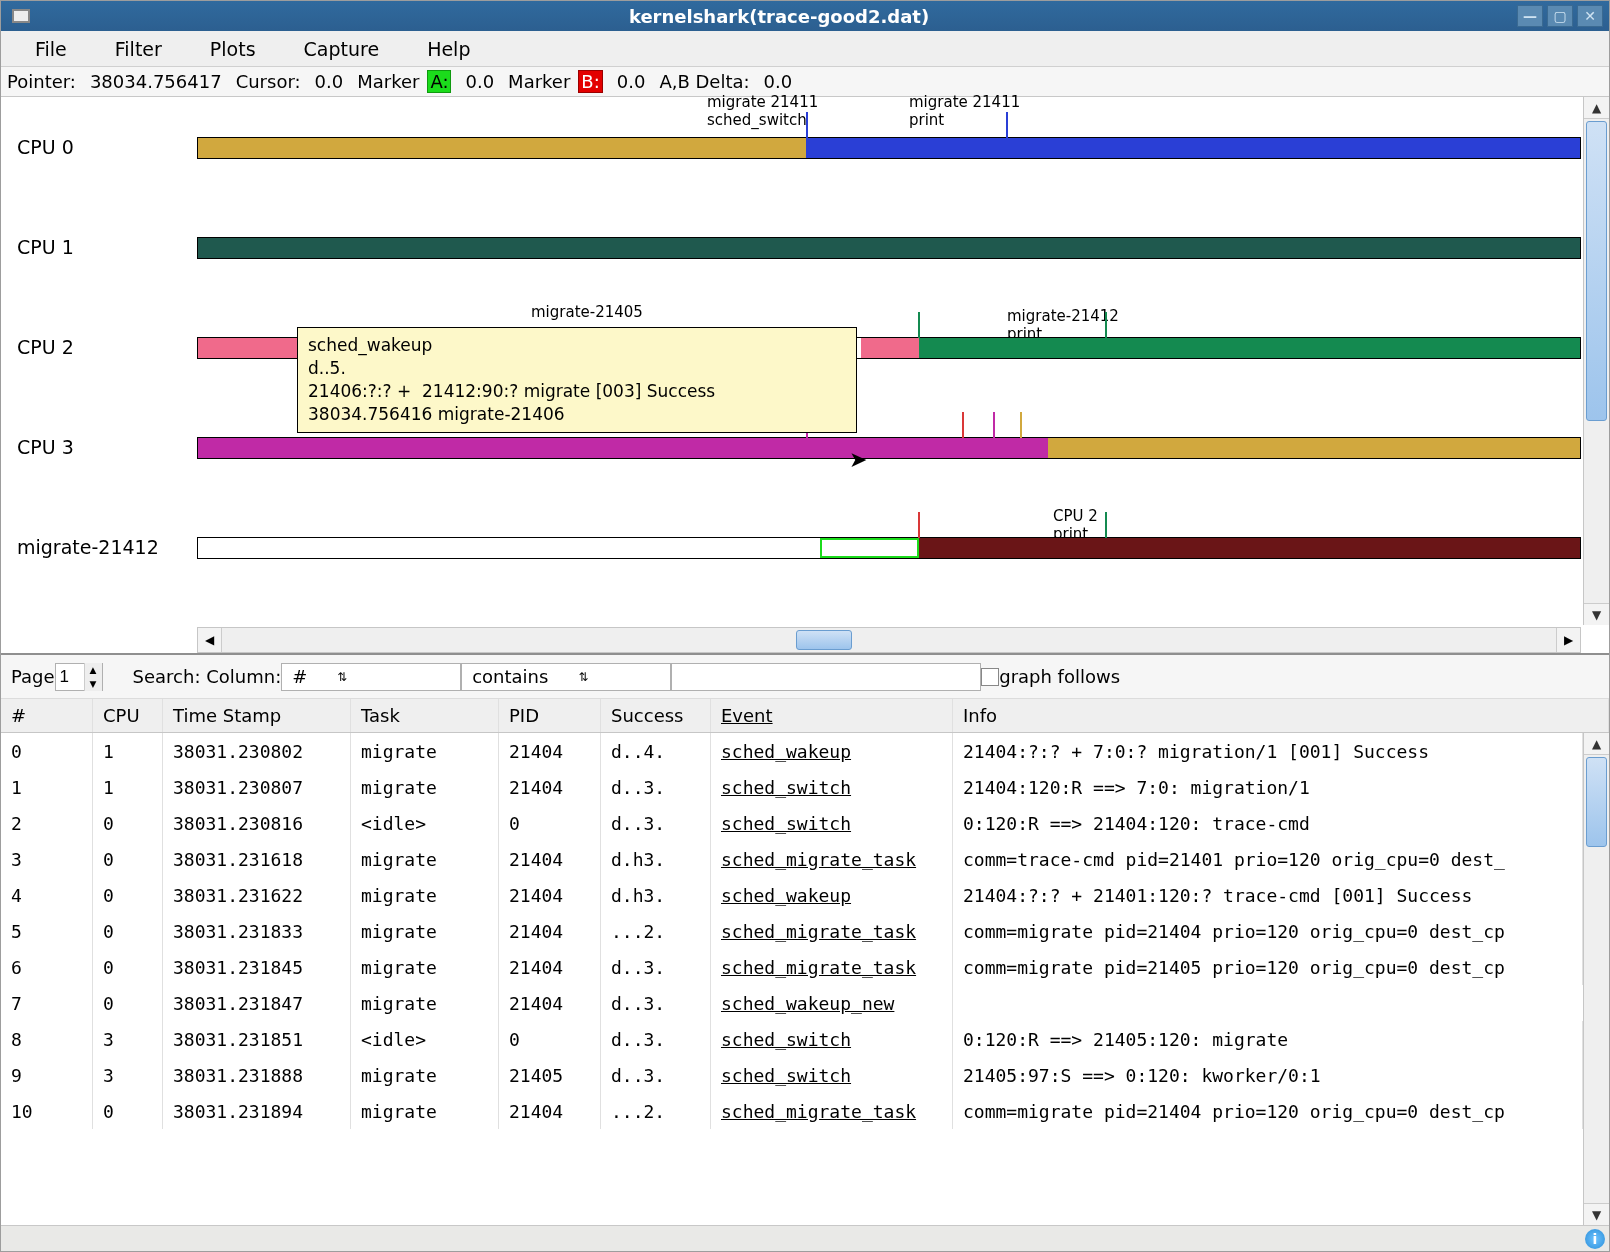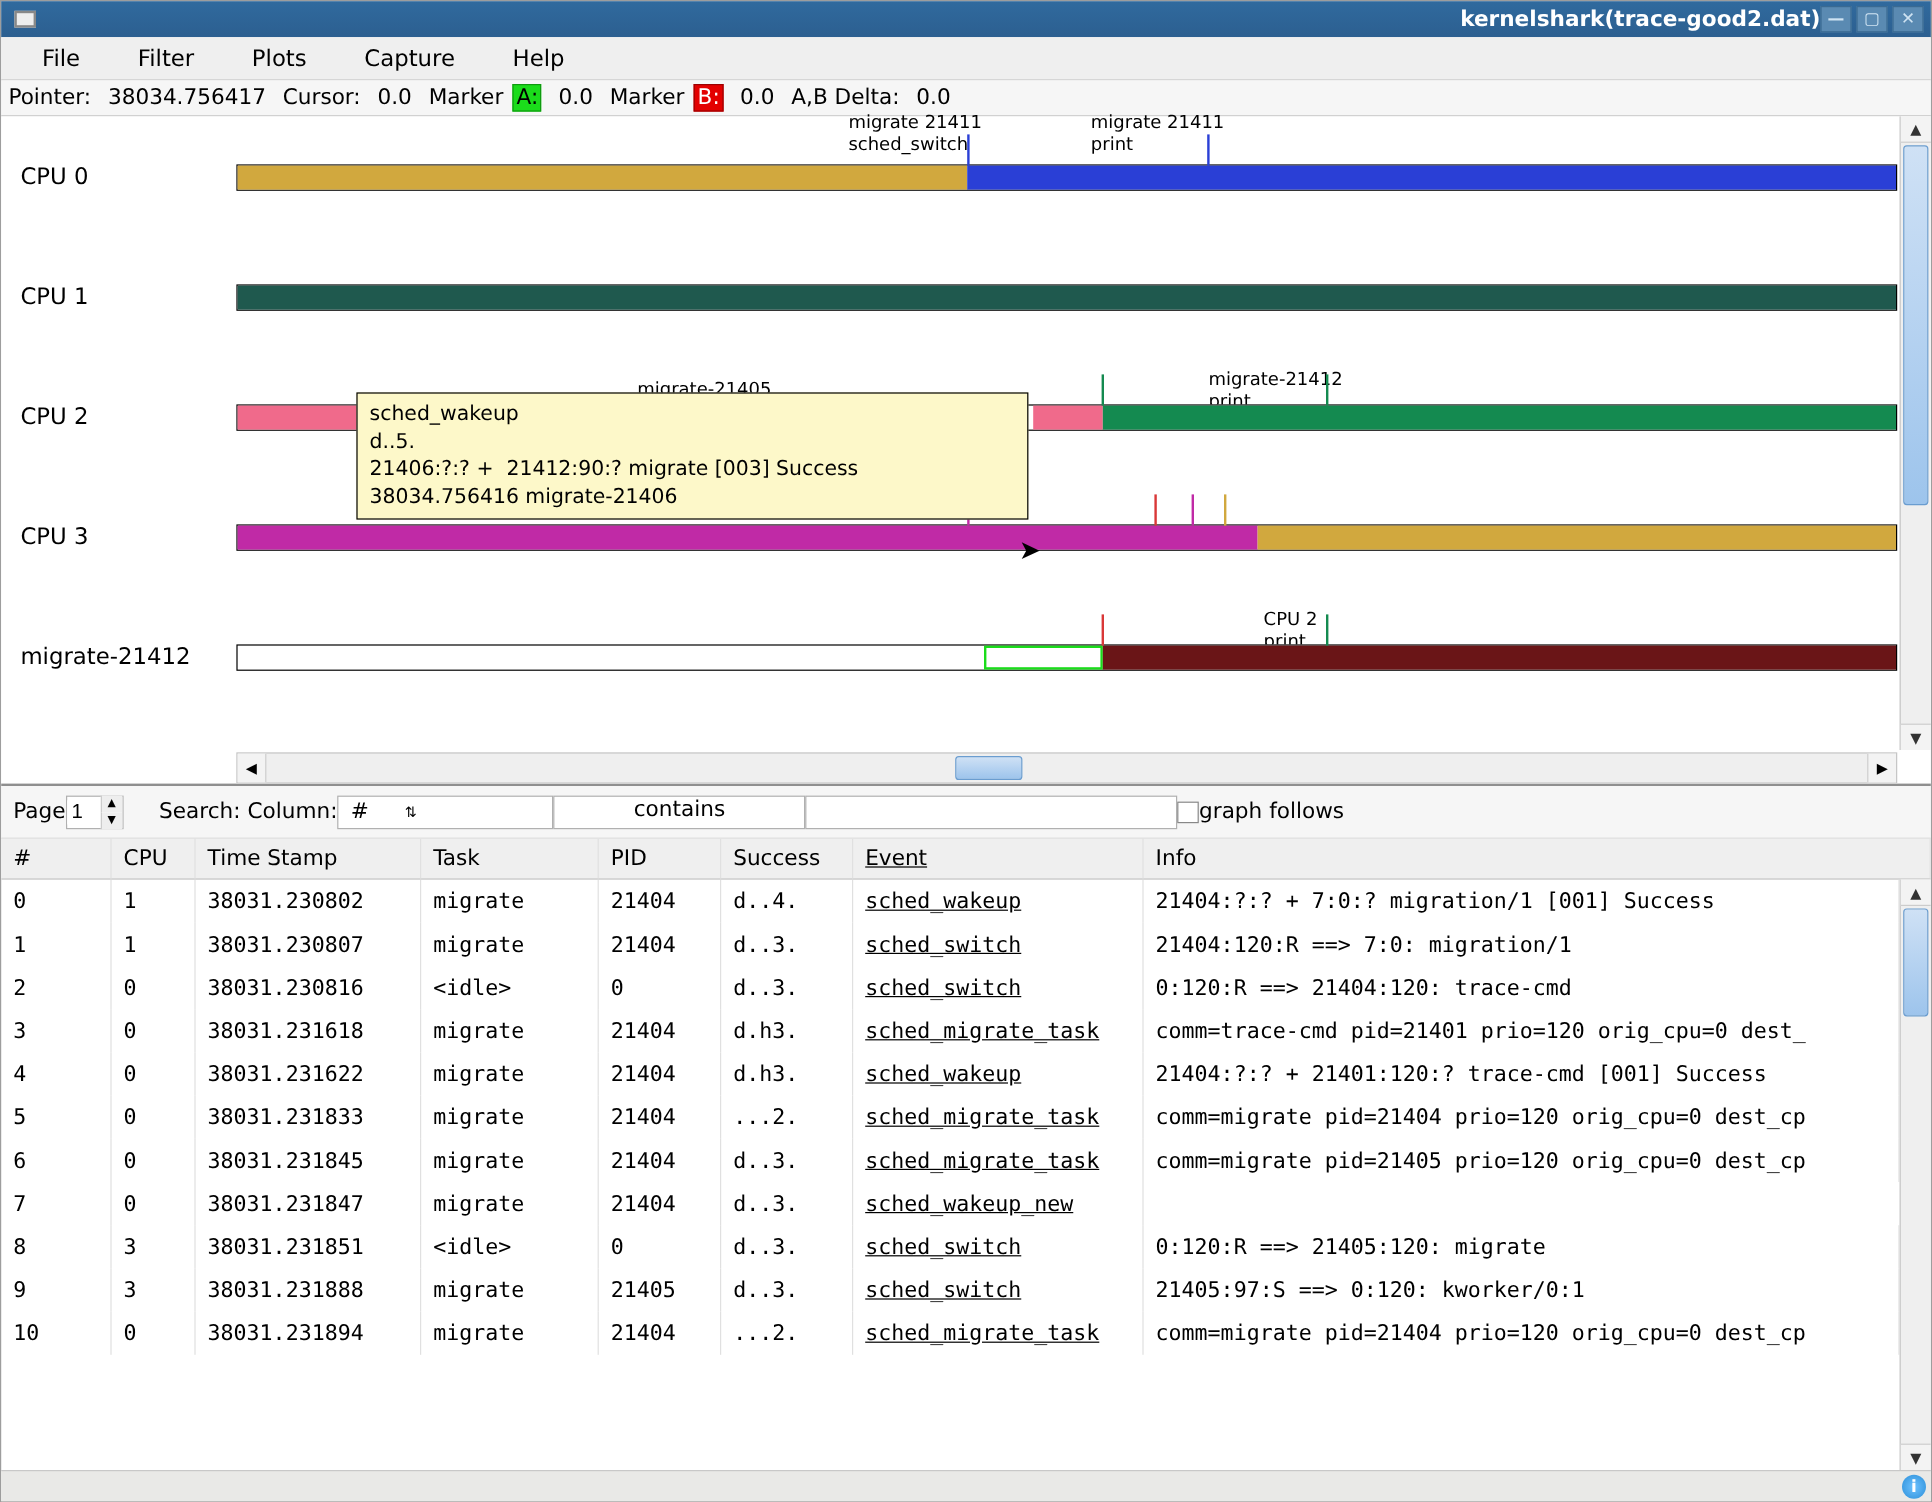--- a/index.html
+++ b/index.html
@@ -1,21 +1,21 @@
 <!DOCTYPE html>
 <html><head>
 <meta charset="utf-8">
 <style>
   * { box-sizing: border-box; margin: 0; padding: 0; }
   html, body { width: 1610px; height: 1252px; font-family: "DejaVu Sans", sans-serif; font-size: 17px; background: #fff; color: #000; }
   .window { width: 1610px; height: 1252px; display: flex; flex-direction: column; border: 1px solid #9d9d9d; }
   .titlebar { height: 30px; background: linear-gradient(#306a9e, #2c5f90); color: #fff; display: flex; align-items: center; font-weight: bold; font-size: 18px; }
   .titlebar .sysicon { width: 40px; height: 100%; display:flex;align-items:center;justify-content:center; }
   .titlebar .sysicon .box { width:18px; height:14px; border:2px solid #888; background:#eee; }
-  .titlebar .title { flex:1; text-align:right; }
+  .titlebar .title { flex:1; text-align:center; }
   .titlebar .winbtns { display:flex; gap:4px; padding-right:6px; }
   .titlebar .winbtn { width:26px; height:22px; background:#5a8ab2; border:1px solid #3a6a92; display:flex; align-items:center; justify-content:center; color:#cfe3f2; font-size:14px; }
   .menubar { height: 36px; background:#efefef; border-bottom:1px solid #d0d0d0; display:flex; align-items:center; padding:0 14px; gap:28px; font-size:19px; }
   .menubar span { cursor:default;margin-left:20px; }
   .infobar { height: 30px; background:#f6f6f6; border-bottom:1px solid #c8c8c8; display:flex; align-items:center; padding:0 6px; gap:8px; font-size:18px; }
   .infobar .val { padding:0 6px; }
   .markerA { background:#1bdc1b; border:1px solid #0f9a0f; padding:0 2px; }
   .markerB { background:#e30000; color:#fff; border:1px solid #9b0000; padding:0 2px; }
   .graphpane { flex: 0 0 558px; position: relative; background:#fff; border-bottom:2px solid #8f8f8f; }
   .rows { position:absolute; left:0; top:0; right:28px; bottom:28px; }
@@ -115,21 +115,21 @@
 
       <div class="row">
         <div class="rowlabel">CPU 1</div>
         <div class="track">
           <div class="seg" style="left:0; right:0; background:#1f594e;"></div>
         </div>
       </div>
 
       <div class="row">
         <div class="rowlabel">CPU 2</div>
-        <div class="lbl" style="left:530px; top:18px;">migrate-21405</div>
+        <div class="lbl" style="left:530px; top:6px;">migrate-21405</div>
         <div class="lbl" style="left:1006px; top:10px;">migrate-21412</div>
         <div class="lbl" style="left:1006px; top:28px;">print</div>
         <div class="track">
           <div class="seg" style="left:0; width:8%; background:#f06a8b;"></div>
           <div class="seg" style="left:48%; width:4.2%; background:#f06a8b;"></div>
           <div class="seg" style="left:52.2%; right:0; background:#148a50;"></div>
           <div class="tick" style="left:52.1%; background:#148a50;"></div>
           <div class="tick" style="left:65.6%; background:#148a50;"></div>
         </div>
       </div>
@@ -188,21 +188,21 @@
           <div class="spb">▲</div>
           <div class="spb">▼</div>
         </div>
     </div>
     <div style="width:30px;"></div>
     <span>Search: Column:</span>
     <div class="combo" style="width:180px;">
       <span>#</span>
       <span class="caret">⇅</span>
     </div>
-    <div class="combo" style="width:210px;flex-direction:column;">
+    <div class="combo" style="width:210px;">
       <span>contains</span>
       <span class="caret">⇅</span>
     </div>
     <div class="textin"></div>
     <div class="chk"></div>
     <span>graph follows</span>
   </div>
 
   <div class="tablewrap">
     <div class="thead">

